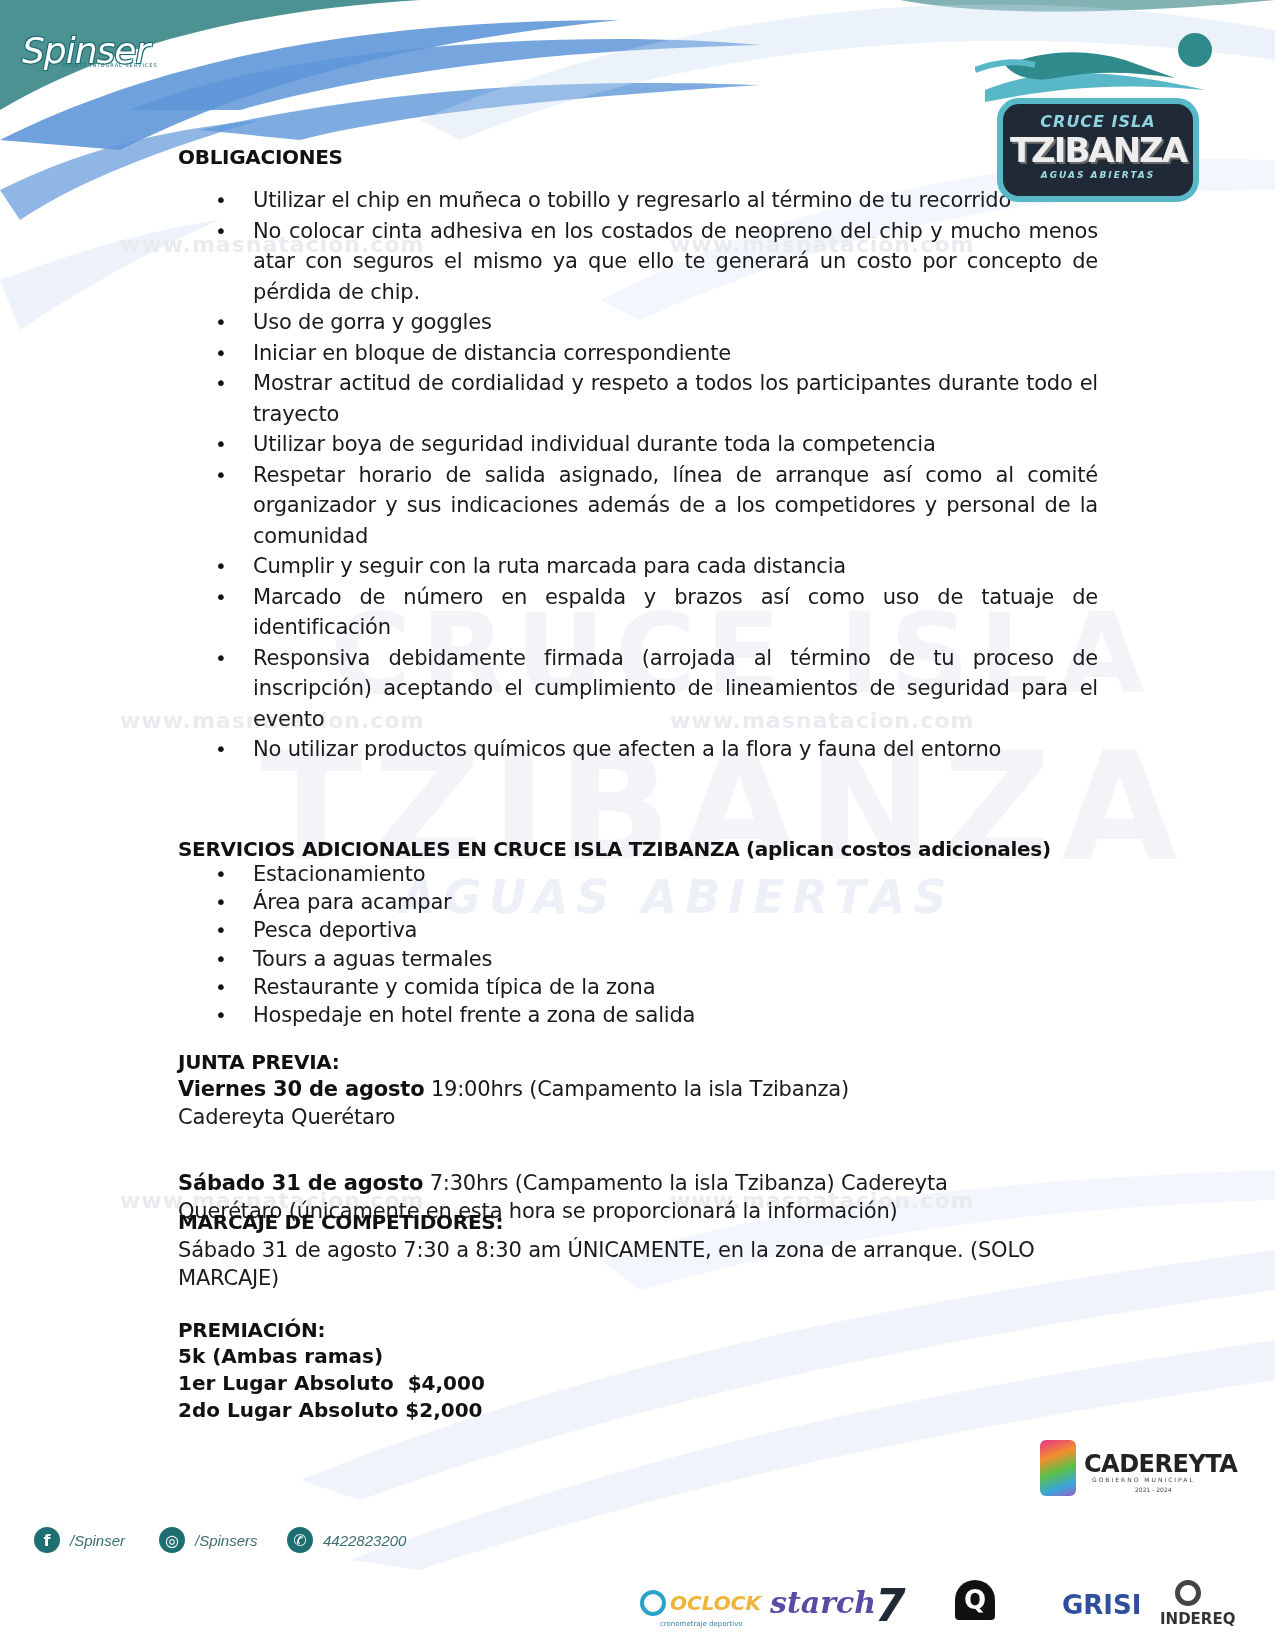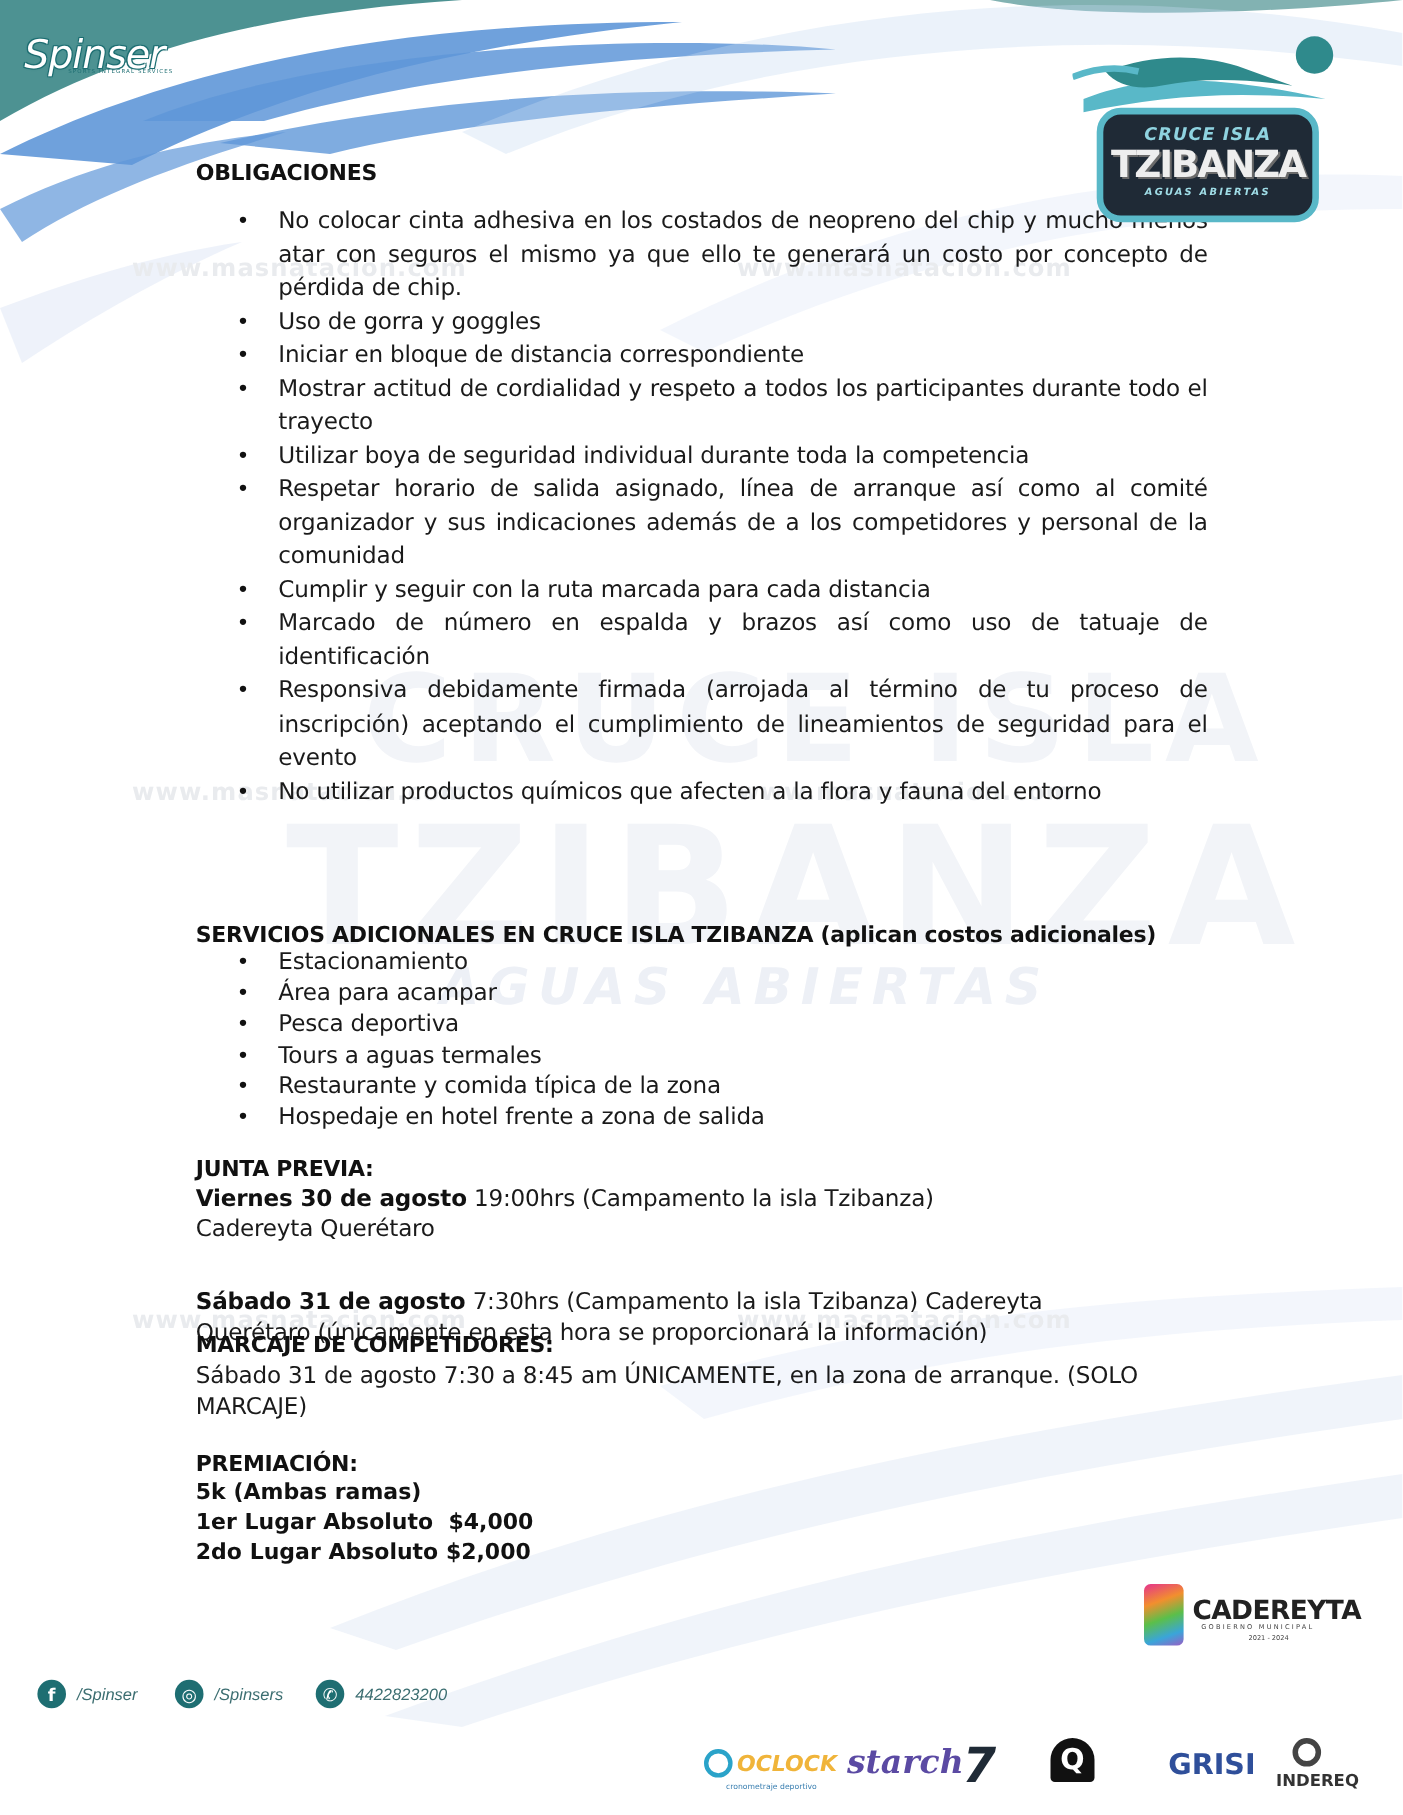--- a/index.html
+++ b/index.html
@@ -100,20 +100,21 @@
     <div class="tz-line1">CRUCE ISLA</div>
     <div class="tz-line2">TZIBANZA</div>
     <div class="tz-line3">AGUAS ABIERTAS</div>
   </div>
 </div>
 
 <div class="content">
   <div class="h" style="top:145px;">OBLIGACIONES</div>
 
   <ul class="list" style="top:185px;">
+    <li>Utilizar el chip en muñeca o tobillo y regresarlo al término de tu recorrido</li>
     <li>No colocar cinta adhesiva en los costados de neopreno del chip y mucho menos atar con seguros el mismo ya que ello te generará un costo por concepto de pérdida de chip.</li>
     <li>Uso de gorra y goggles</li>
     <li>Iniciar en bloque de distancia correspondiente</li>
     <li>Mostrar actitud de cordialidad y respeto a todos los participantes durante todo el trayecto</li>
     <li>Utilizar boya de seguridad individual durante toda la competencia</li>
     <li>Respetar horario de salida asignado, línea de arranque así como al comité organizador y sus indicaciones además de a los competidores y personal de la comunidad</li>
     <li>Cumplir y seguir con la ruta marcada para cada distancia</li>
     <li>Marcado de número en espalda y brazos así como uso de tatuaje de identificación</li>
     <li>Responsiva debidamente firmada (arrojada al término de tu proceso de inscripción) aceptando el cumplimiento de lineamientos de seguridad para el evento</li>
     <li>No utilizar productos químicos que afecten a la flora y fauna del entorno</li>
@@ -131,21 +132,21 @@
 
   <div class="h" style="top:1050px;">JUNTA PREVIA:</div>
   <div class="p" style="top:1075px; width:780px;">
     <b>Viernes 30 de agosto</b><span> 19:00hrs (Campamento la isla Tzibanza) Cadereyta Querétaro</span>
   </div>
   <div class="p" style="top:1169px; width:780px;">
     <b>Sábado 31 de agosto</b><span> 7:30hrs (Campamento la isla Tzibanza) Cadereyta Querétaro (únicamente en esta hora se proporcionará la información)</span>
   </div>
 
   <div class="h" style="top:1210px;">MARCAJE DE COMPETIDORES:</div>
-  <div class="p" style="top:1236px; width:880px;">Sábado 31 de agosto 7:30 a 8:45 am ÚNICAMENTE, en la zona de arranque. (SOLO MARCAJE)</div>
+  <div class="p" style="top:1236px; width:880px;">Sábado 31 de agosto 7:30 a 8:30 am ÚNICAMENTE, en la zona de arranque. (SOLO MARCAJE)</div>
 
   <div class="h" style="top:1318px;">PREMIACIÓN:</div>
   <div class="prize" style="top:1342px;">5k (Ambas ramas)</div>
   <div class="prize" style="top:1369px; white-space:pre;">1er Lugar Absoluto  $4,000</div>
   <div class="prize" style="top:1396px; white-space:pre;">2do Lugar Absoluto $2,000</div>
 </div>
 
 <div class="social" style="left:34px;">
   <div class="ic">f</div>
   <div class="tx">/Spinser</div>

